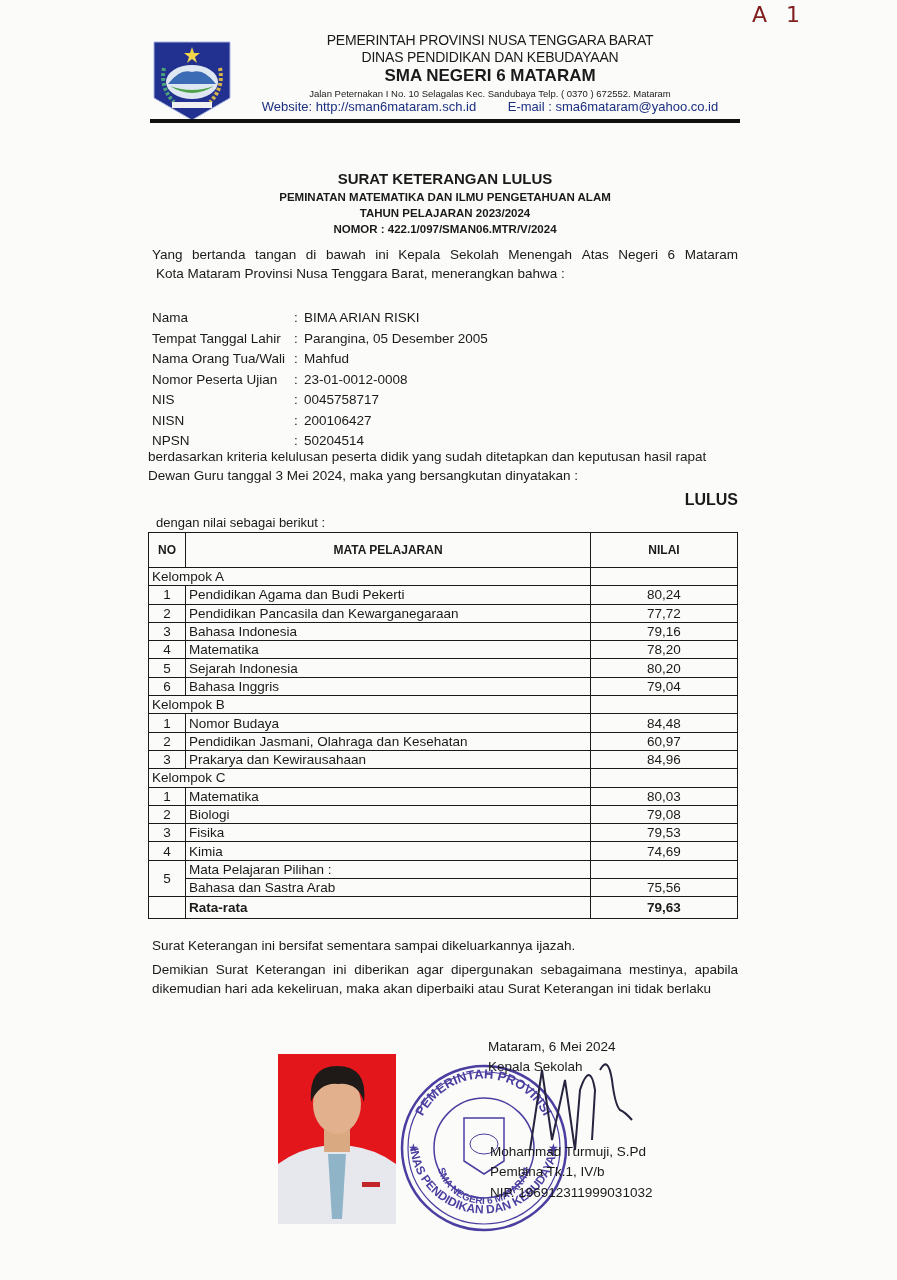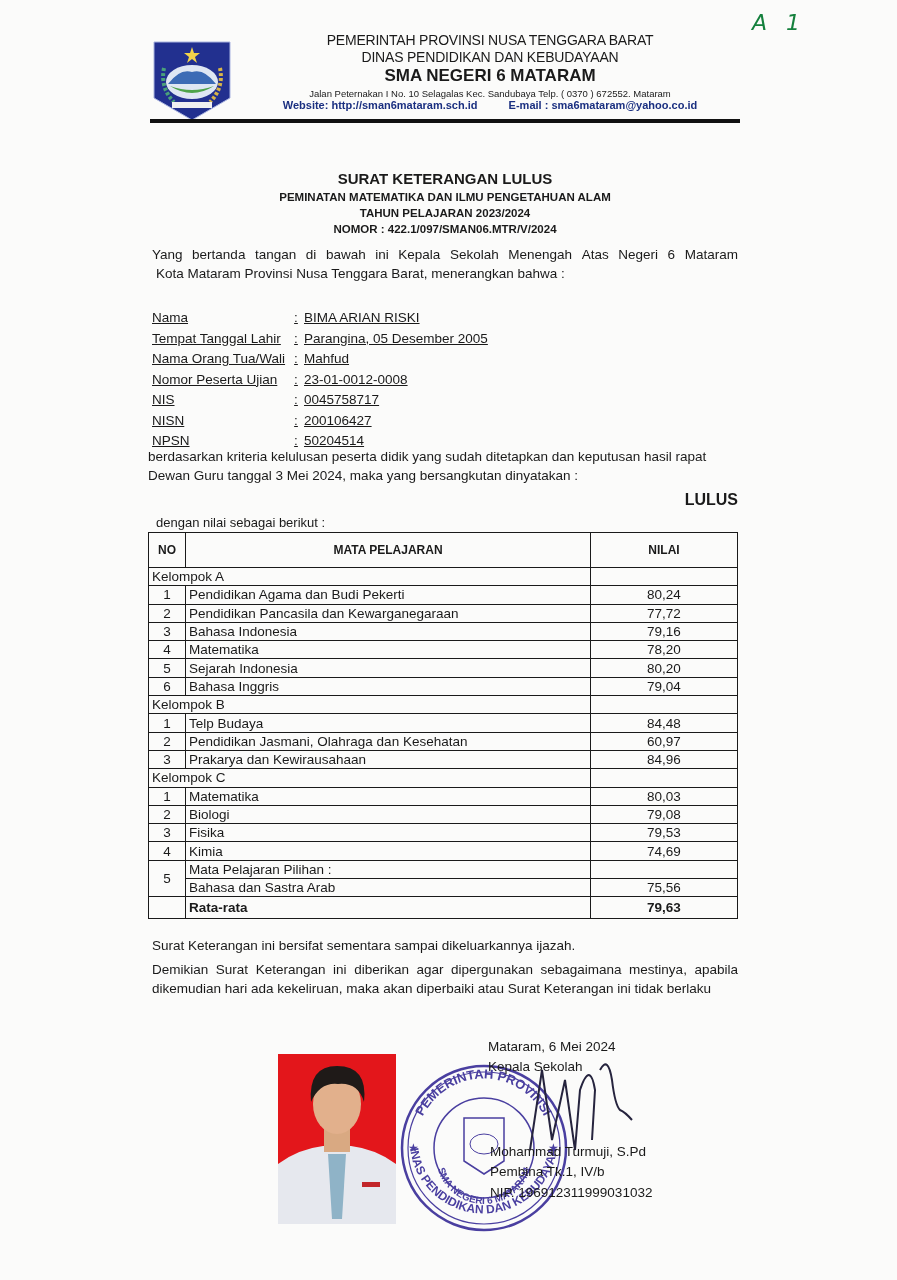--- a/index.html
+++ b/index.html
@@ -1,38 +1,38 @@
 <!DOCTYPE html>
 <html><head>
 <meta charset="utf-8">
 <style>
   html, body { margin:0; padding:0; }
   body {
     width:897px; height:1280px; background:#fbfbfa; position:relative; overflow:hidden;
     font-family:"Liberation Sans", sans-serif; color:#1a1a1a;
   }
   .abs { position:absolute; }
-  .corner-mark { left:752px; top:10px; font-family:"DejaVu Sans", sans-serif; font-size:22px; font-style:italic; color:#15803d; letter-spacing:6px; }
+  .corner-mark { left:752px; top:2px; font-family:"DejaVu Sans", sans-serif; font-size:22px; color:#7f1d1d; letter-spacing:6px; }
   .logo { left:150px; top:38px; width:84px; height:84px; }
   .kop { left:240px; top:32px; width:500px; text-align:center; line-height:1.2; }
   .kop .l1, .kop .l2 { font-size:14px; letter-spacing:-0.2px; }
   .kop .l3 { font-size:17px; font-weight:bold; }
   .kop .l4 { font-size:9.5px; margin-top:2px; }
-  .kop .l5 { font-size:11px; color:#1a2f80;font-weight:bold; }
+  .kop .l5 { font-size:13px; color:#1a2f80; }
   .kop .l5 span { margin:0 14px; }
   .kop-rule { left:150px; top:119px; width:590px; height:3px; background:#111; border-bottom:1px solid #111; }
   .title-block { left:200px; top:146px; width:490px; text-align:center; font-weight:bold; line-height:1.4; }
   .title-block .t1 { font-size:15px;margin-top:22px; }
   .title-block .t2, .title-block .t3, .title-block .t4 { font-size:11.5px; }
   .para { font-size:13.5px; line-height:1.4; }
   .p1 { left:152px; top:246px; width:586px; text-align:justify; text-align-last:left; }
   .p1 .line1 { display:flex; justify-content:space-between; }
   .p1 .line2 { padding-left:4px; }
   .ident { left:152px; top:308px; font-size:13.5px; line-height:20.5px; }
-  .ident .row { display:flex;text-decoration:underline; }
+  .ident .row { display:flex; }
   .ident .lbl { width:136px; }
   .ident .colon { width:16px; text-align:center; }
   .p2 { left:148px; top:448px; width:586px; }
   .lulus { left:152px; top:491px; width:586px; text-align:right; font-size:16px; font-weight:bold; }
   .p3 { left:156px; top:515px; font-size:13px; }
   table.grades { position:absolute; left:148px; top:532px; width:590px; border-collapse:collapse; font-size:13.5px; }
   table.grades td, table.grades th { border:1.5px solid #1a1a1a; padding:0 3px; height:17.3px; line-height:17px; }
   table.grades th { height:34px; font-size:12px; font-weight:bold; }
   table.grades .no { width:30px; text-align:center; }
   table.grades .nilai { width:140px; text-align:center; }
@@ -189,21 +189,21 @@
         <td class="no">6</td>
         <td>Bahasa Inggris</td>
         <td class="nilai">79,04</td>
       </tr>
       <tr>
         <td colspan="2" class="grp">Kelompok B</td>
         <td></td>
       </tr>
       <tr>
         <td class="no">1</td>
-        <td>Telp Budaya</td>
+        <td>Nomor Budaya</td>
         <td class="nilai">84,48</td>
       </tr>
       <tr>
         <td class="no">2</td>
         <td>Pendidikan Jasmani, Olahraga dan Kesehatan</td>
         <td class="nilai">60,97</td>
       </tr>
       <tr>
         <td class="no">3</td>
         <td>Prakarya dan Kewirausahaan</td>

